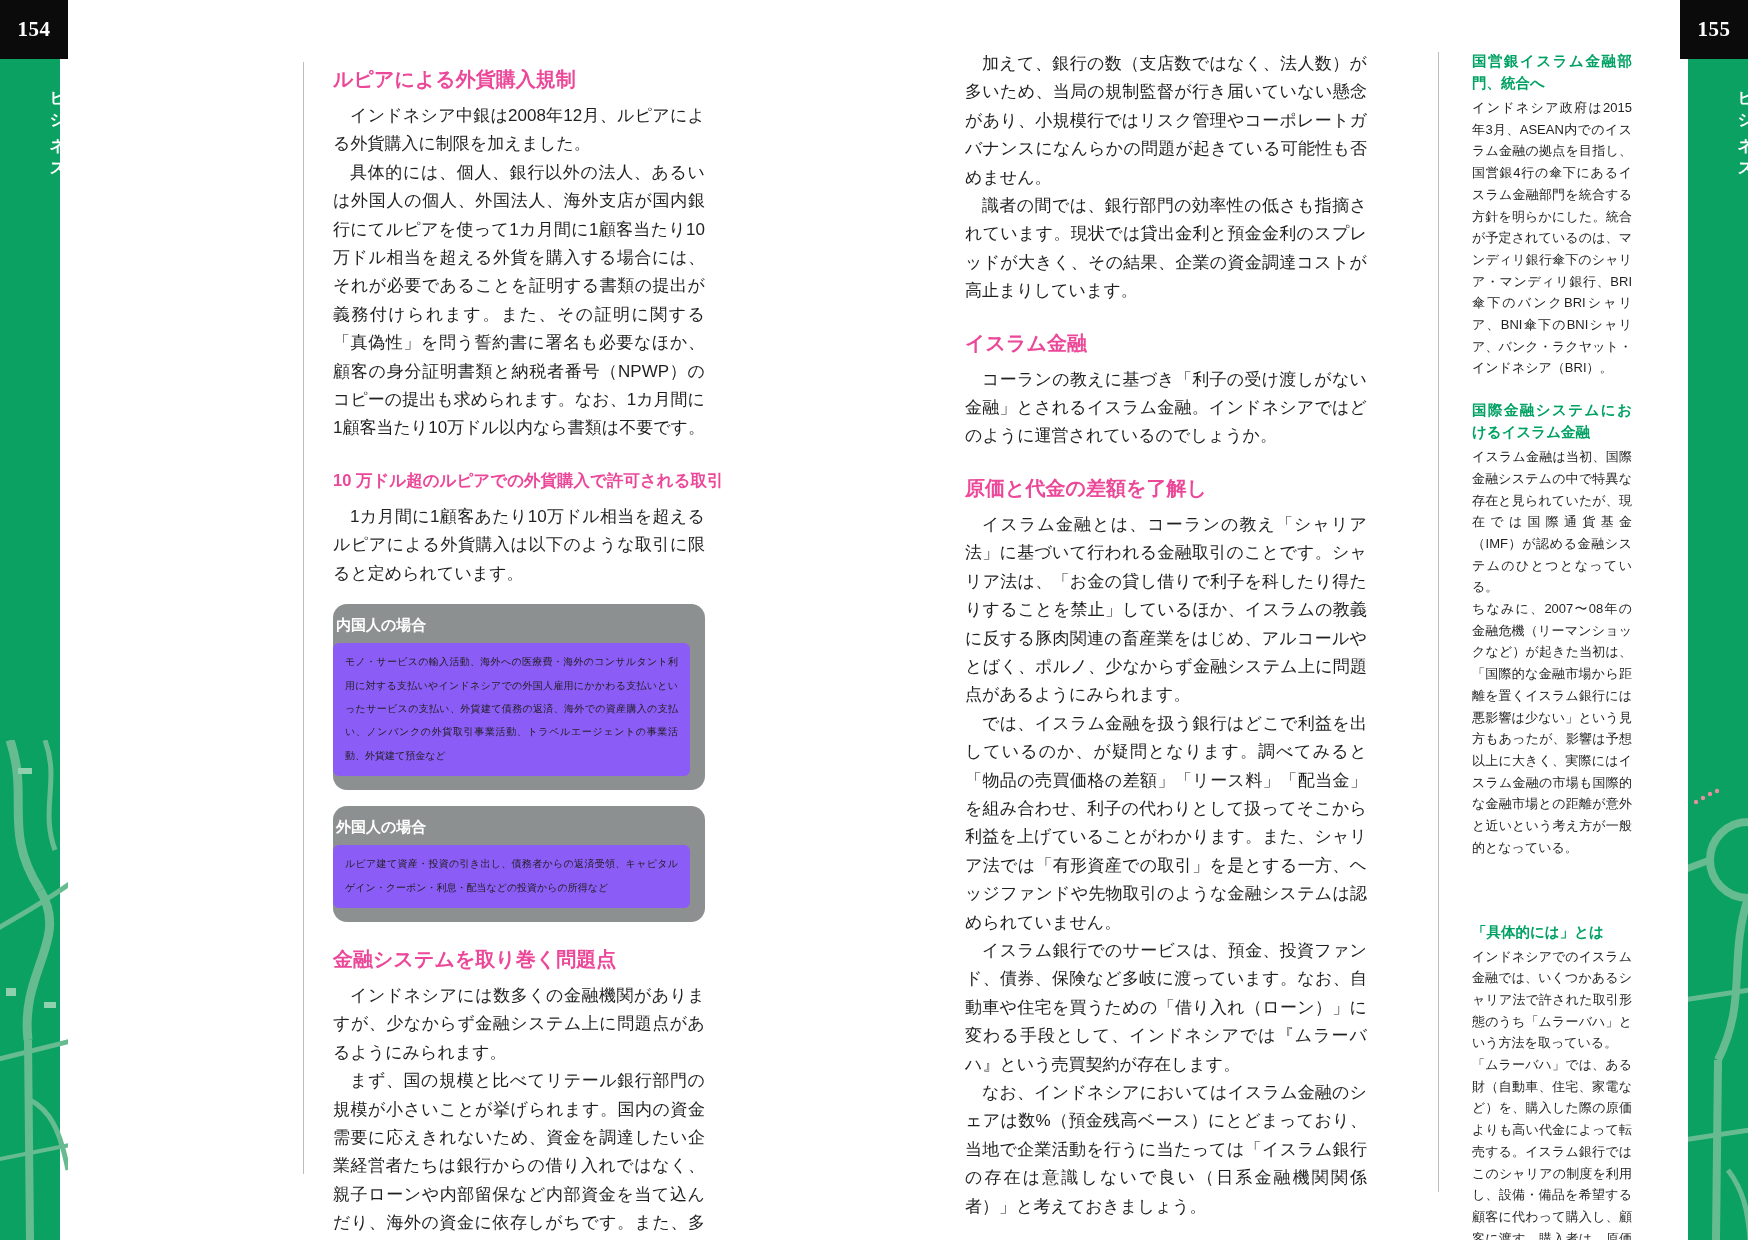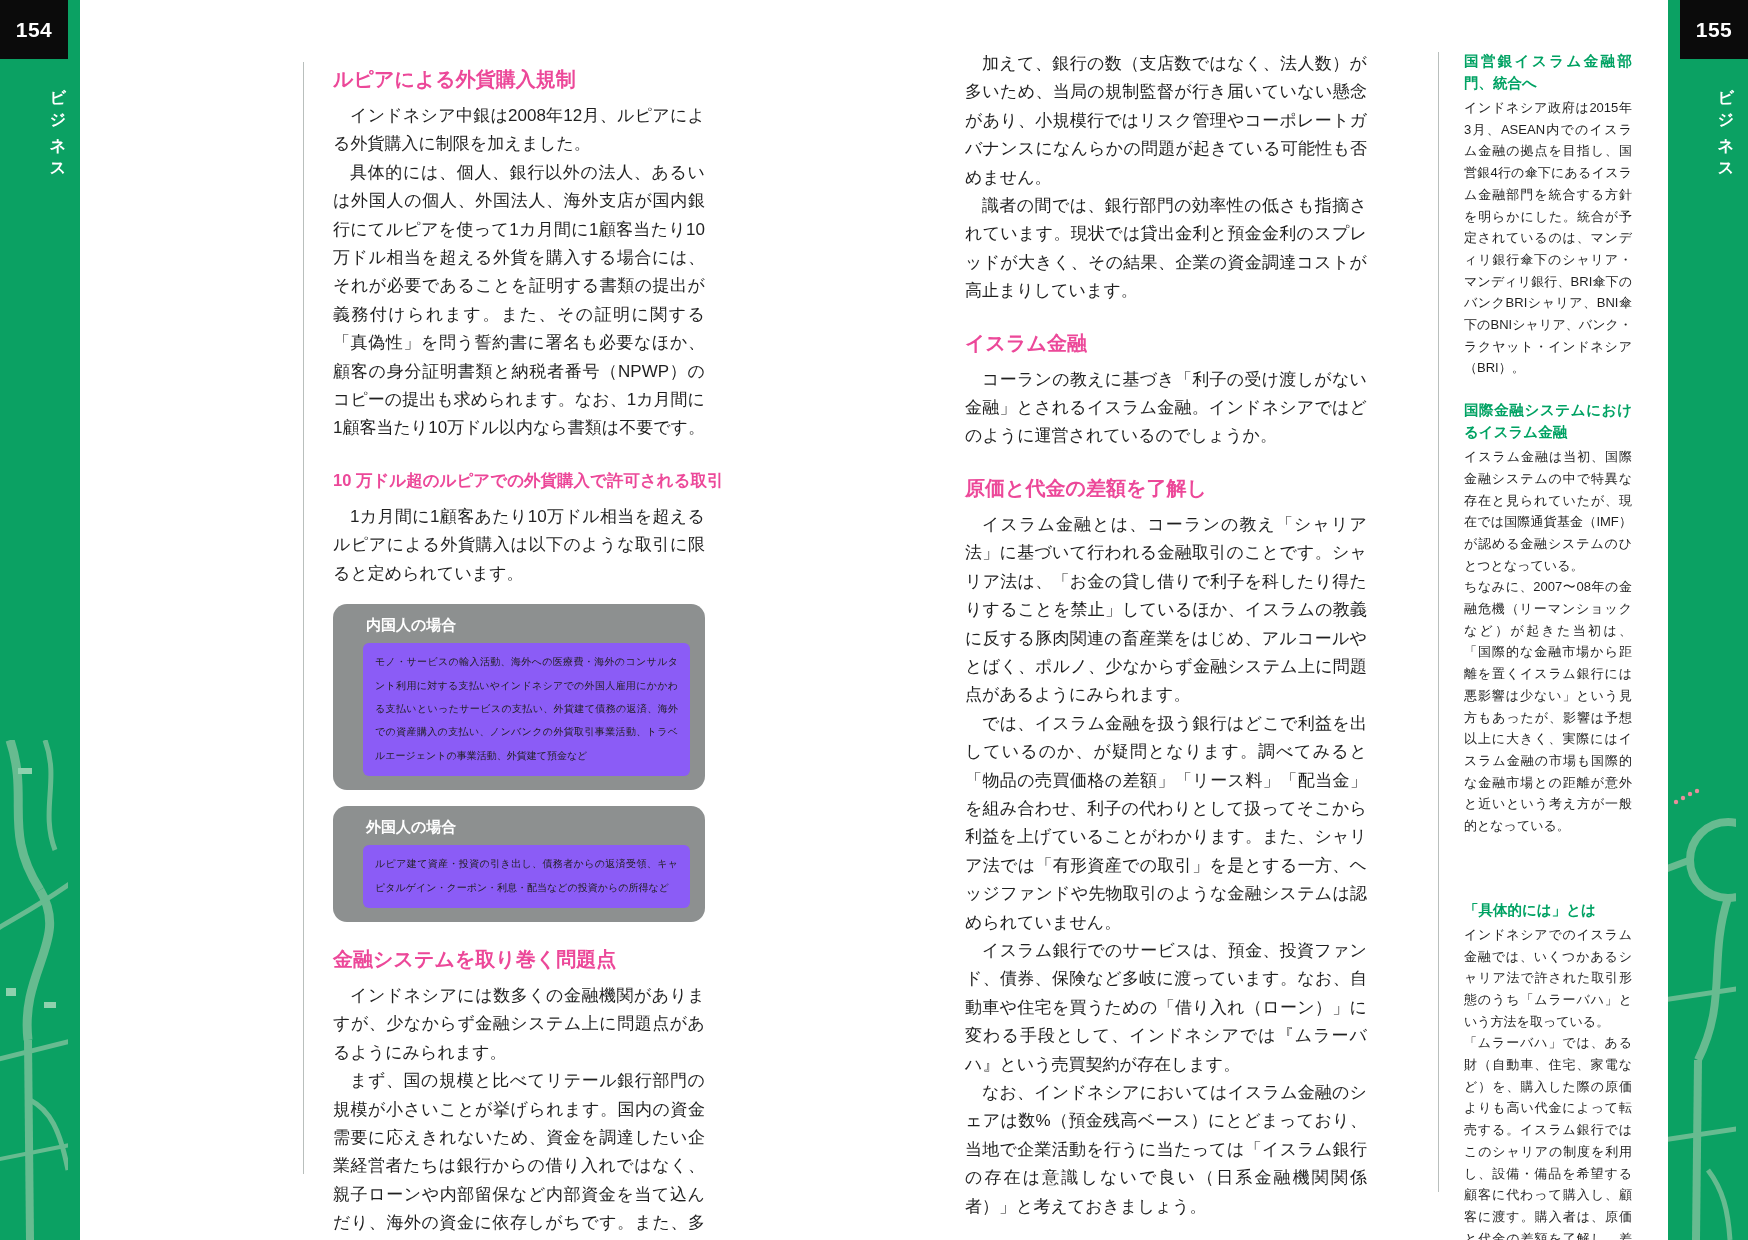--- a/index.html
+++ b/index.html
@@ -5,21 +5,21 @@
   html,body{margin:0;padding:0;background:#ffffff;}
   .page{
     position:relative;
     width:1748px;height:1240px;
     background:#ffffff;
     font-family:"Liberation Sans", sans-serif;
     color:#1f1f1f;
     overflow:hidden;
   }
   
-  .band{position:absolute;top:0;width:80px;height:1240px;background:#0ba163;}
+  .band{position:absolute;top:0;width:60px;height:1240px;background:#0ba163;font-family:Liberation Serif, serif;}
   .band-left{left:0;}
   .band-right{right:0;}
   .pagenum-box{
     position:absolute;top:0;left:0;width:68px;height:59px;background:#0b0b0b;
     display:flex;align-items:center;justify-content:center;
   }
   .pagenum{color:#ffffff;font-size:21px;font-weight:bold;letter-spacing:.5px;}
   .band-label{
     position:absolute;top:76px;left:0;width:68px;
     display:flex;justify-content:center;
@@ -42,33 +42,33 @@
   }
   .sec-heading{
     margin:24px 0 10px 0;
     color:#ec4899;font-size:20px;font-weight:bold;line-height:26px;
   }
   .sec-heading.first{margin-top:4px;}
   .sec-heading.h-small{font-size:16.5px;white-space:nowrap;}
   
   .info-box{
     background:#8d9090;border-radius:14px;
-    margin:16px 0 14px 0;padding:9px 15px 14px 30px;
+    margin:16px 0 14px 0;padding:9px 15px 14px 0;
   }
   .info-box-title{
     color:#ffffff;font-size:15px;font-weight:bold;
     margin:2px 0 8px 3px;line-height:20px;
   }
   .info-box-body{
     background:#8b5cf6;border-radius:6px;
     padding:7px 12px 9px 12px;
     font-size:10px;line-height:23.4px;text-align:justify;
   }
   
-  .side-note{margin:0 0 20px 8px;}
+  .side-note{margin:0 0 20px 16px;}
   .side-note-heading{
     color:#00a263;font-size:14.5px;font-weight:bold;line-height:22px;
     margin:0 0 3px 0;
   }
   .side-note p{
     margin:0;font-size:13px;line-height:21.7px;text-indent:0;
   }
   .side-note.murabaha{margin-top:62px;}
 </style>
 </head>

